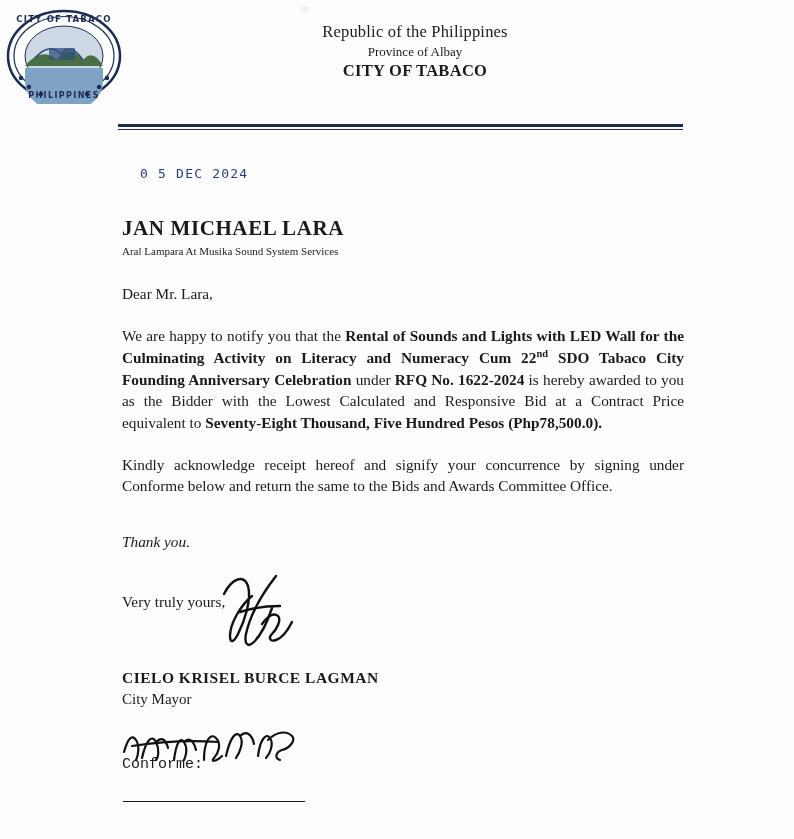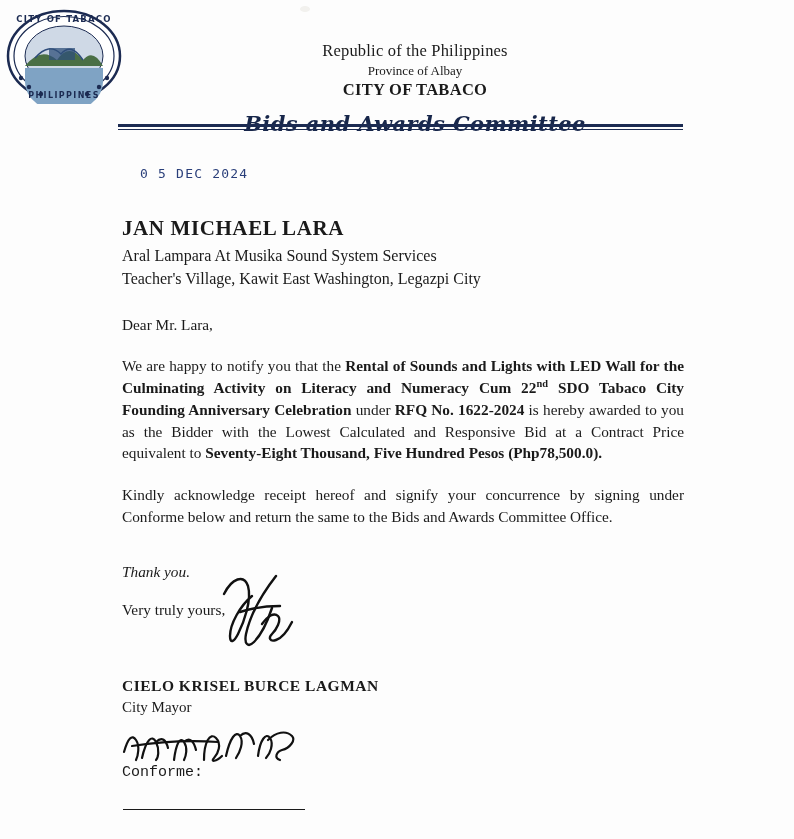--- a/index.html
+++ b/index.html
@@ -18,21 +18,21 @@
 
   .page {
     position: absolute;
     inset: 0;
     background: #fdfdfd;
   }
 
   
   .letterhead {
     position: absolute;
-    top: 32px;
+    top: 13px;
     left: 110px;
     width: 580px;
   }
   .lh-row {
     display: flex;
     align-items: flex-start;
   }
   .seal {
     position: absolute;
     left: 5px;
@@ -112,21 +112,21 @@
 
   .addressee {
     margin-top: 30px;
   }
   .addressee .name {
     font-weight: bold;
     letter-spacing: .6px;
     font-size: 21px;
   }
   .addressee .line {
-    font-size: 16px;
+    font-size: 11px;
     line-height: 1.44;
   }
 
   .notice-title {
     text-align: center;
     font-weight: bold;
     letter-spacing: 4.5px;
     font-size: 16px;
     margin: 34px 0 0 0;
     padding-left: 6px;
@@ -138,21 +138,21 @@
 
   p.para {
     margin: 20px 0 0 0;
     text-align: justify;
   }
   p.para b { font-weight: bold; }
   sup { font-size: 0.68em; vertical-align: super; }
 
   .thanks { margin-top: 34px; font-style: italic; }
 
-  .vty { margin-top: 16px; }
+  .vty { margin-top: 38px; }
 
   .signer {
     margin-top: 54px;
   }
   .signer .sig-name {
     font-weight: bold;
     letter-spacing: .5px;
     font-size: 15.5px;
   }
   .signer .sig-title {
@@ -198,21 +198,20 @@
   <div class="scan-blotch" style="left:300px;top:6px;width:10px;height:6px;opacity:.35;"></div>
 
   <div class="letterhead">
     <div class="lh-row">
       <div class="header-text">
         <div class="hdr-line1">Republic of the Philippines</div>
         <div class="hdr-line2">Province of Albay</div>
         <div class="hdr-line3">CITY OF TABACO</div>
       </div>
     </div>
-    <div class="bac-title">Bids and Awards Committee</div>
   </div>
 
   <div class="seal">
     <svg width="118" height="96" viewBox="0 0 118 96">
       <ellipse cx="59" cy="48" rx="56" ry="45" fill="#ffffff" stroke="#1c2b52" stroke-width="2.5"></ellipse>
       <ellipse cx="59" cy="48" rx="50" ry="39.5" fill="none" stroke="#1c2b52" stroke-width="1.2"></ellipse>
       <ellipse cx="59" cy="48" rx="39" ry="30" fill="#cfd9e6" stroke="#1c2b52" stroke-width="1"></ellipse>
 
       <path d="M20 58 Q36 38 52 52 Q64 34 78 52 Q88 40 98 58 Z" fill="#4a6f45"></path>
       <path d="M20 60 h78 v14 a39 30 0 0 1 -78 0 z" fill="#7fa3c4"></path>
@@ -236,21 +235,20 @@
     <div class="rule-thin"></div>
   </div>
 
   <div class="doc-body">
 
     <div class="date-stamp">0 5 DEC 2024</div>
 
     <div class="addressee">
       <div class="name">JAN MICHAEL LARA</div>
       <div class="line">Aral Lampara At Musika Sound System Services</div>
-      <div class="line">Teacher's Village, Kawit East Washington, Legazpi City</div>
     </div>
 
 
     <div class="salutation">Dear Mr. Lara,</div>
 
     <p class="para"><span>We are happy to notify you that the </span><b>Rental of Sounds and Lights with LED Wall for the Culminating Activity on Literacy and Numeracy Cum 22</b><b><sup>nd</sup></b><b> SDO Tabaco City Founding Anniversary Celebration</b><span> under </span><b>RFQ No. 1622-2024</b><span> is hereby awarded to you as the Bidder with the Lowest Calculated and Responsive Bid at a Contract Price equivalent to </span><b>Seventy-Eight Thousand, Five Hundred Pesos (Php78,500.0).</b></p>
 
     <p class="para">Kindly acknowledge receipt hereof and signify your concurrence by signing under Conforme below and return the same to the Bids and Awards Committee Office.</p>
 
     <div class="thanks">Thank you.</div>

